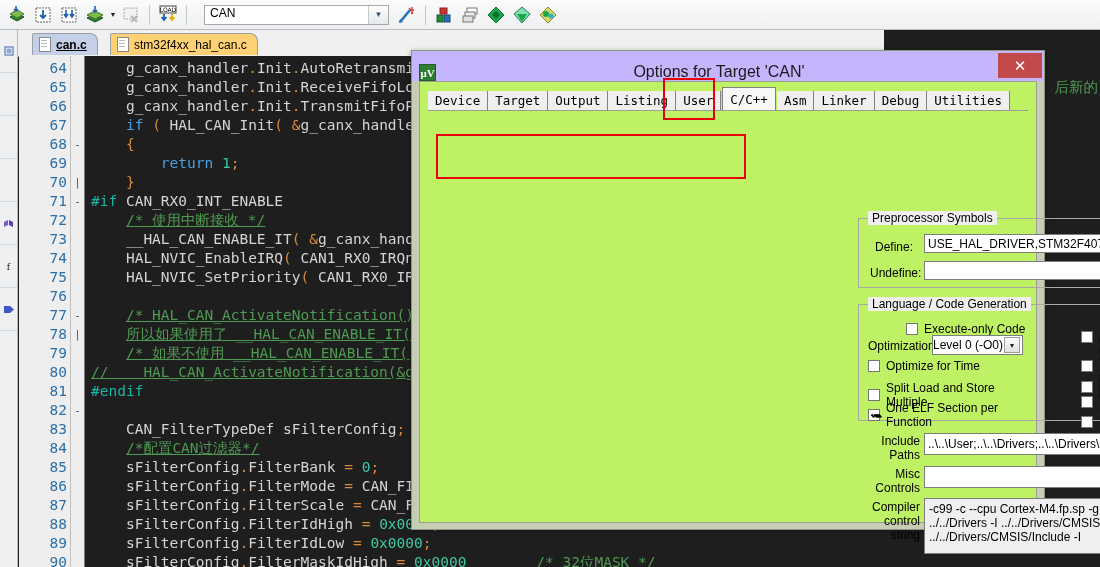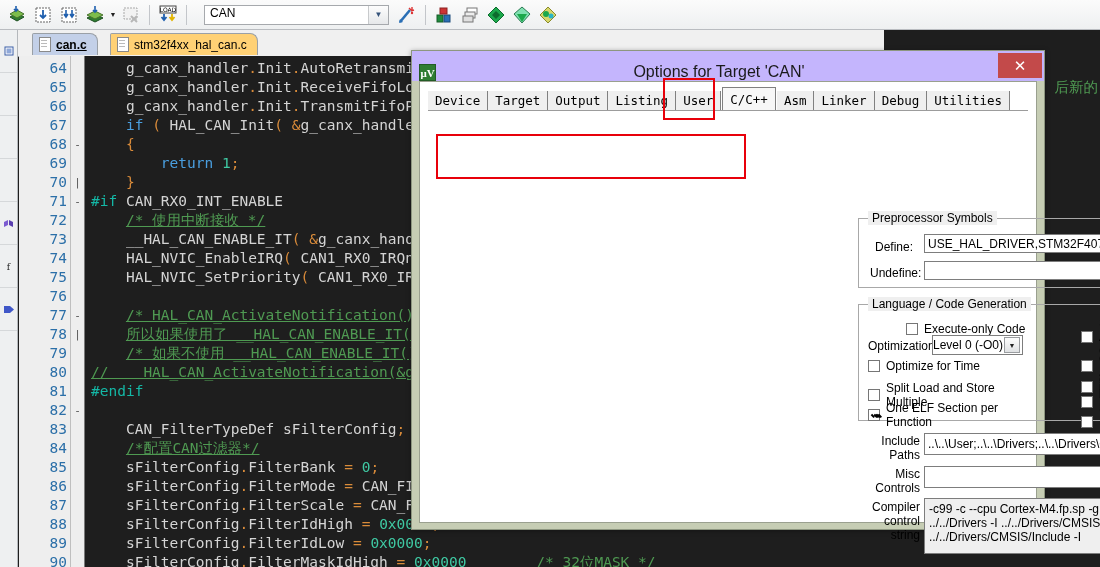--- a/index.html
+++ b/index.html
@@ -102,21 +102,21 @@
     font-size:16px;color:#1a1a1a;font-family:"Liberation Sans",sans-serif;
     pointer-events:none;
   }
   #dlg-close{
     position:absolute;right:2px;top:2px;width:44px;height:25px;background:#c34a4a;
     color:#fff;display:flex;align-items:center;justify-content:center;font-size:15px;
     font-family:"Liberation Sans",sans-serif;
   }
   #dlg-body{
     position:absolute;left:7px;top:30px;right:7px;bottom:6px;
-    background:#ffffff;border:1px solid #9aa08f;box-sizing:border-box;
+    background:#bef264;border:1px solid #9aa08f;box-sizing:border-box;
   }
   
   #dlg-tabs{
     position:absolute;left:8px;top:6px;height:22px;display:flex;align-items:flex-end;
   }
   .dtab{
     height:19px;padding:0 7px;display:flex;align-items:center;
     font-family:"DejaVu Sans Mono",monospace;font-size:12.5px;color:#000;
     background:#efefef;border-right:1px solid #808080;box-sizing:border-box;
   }

